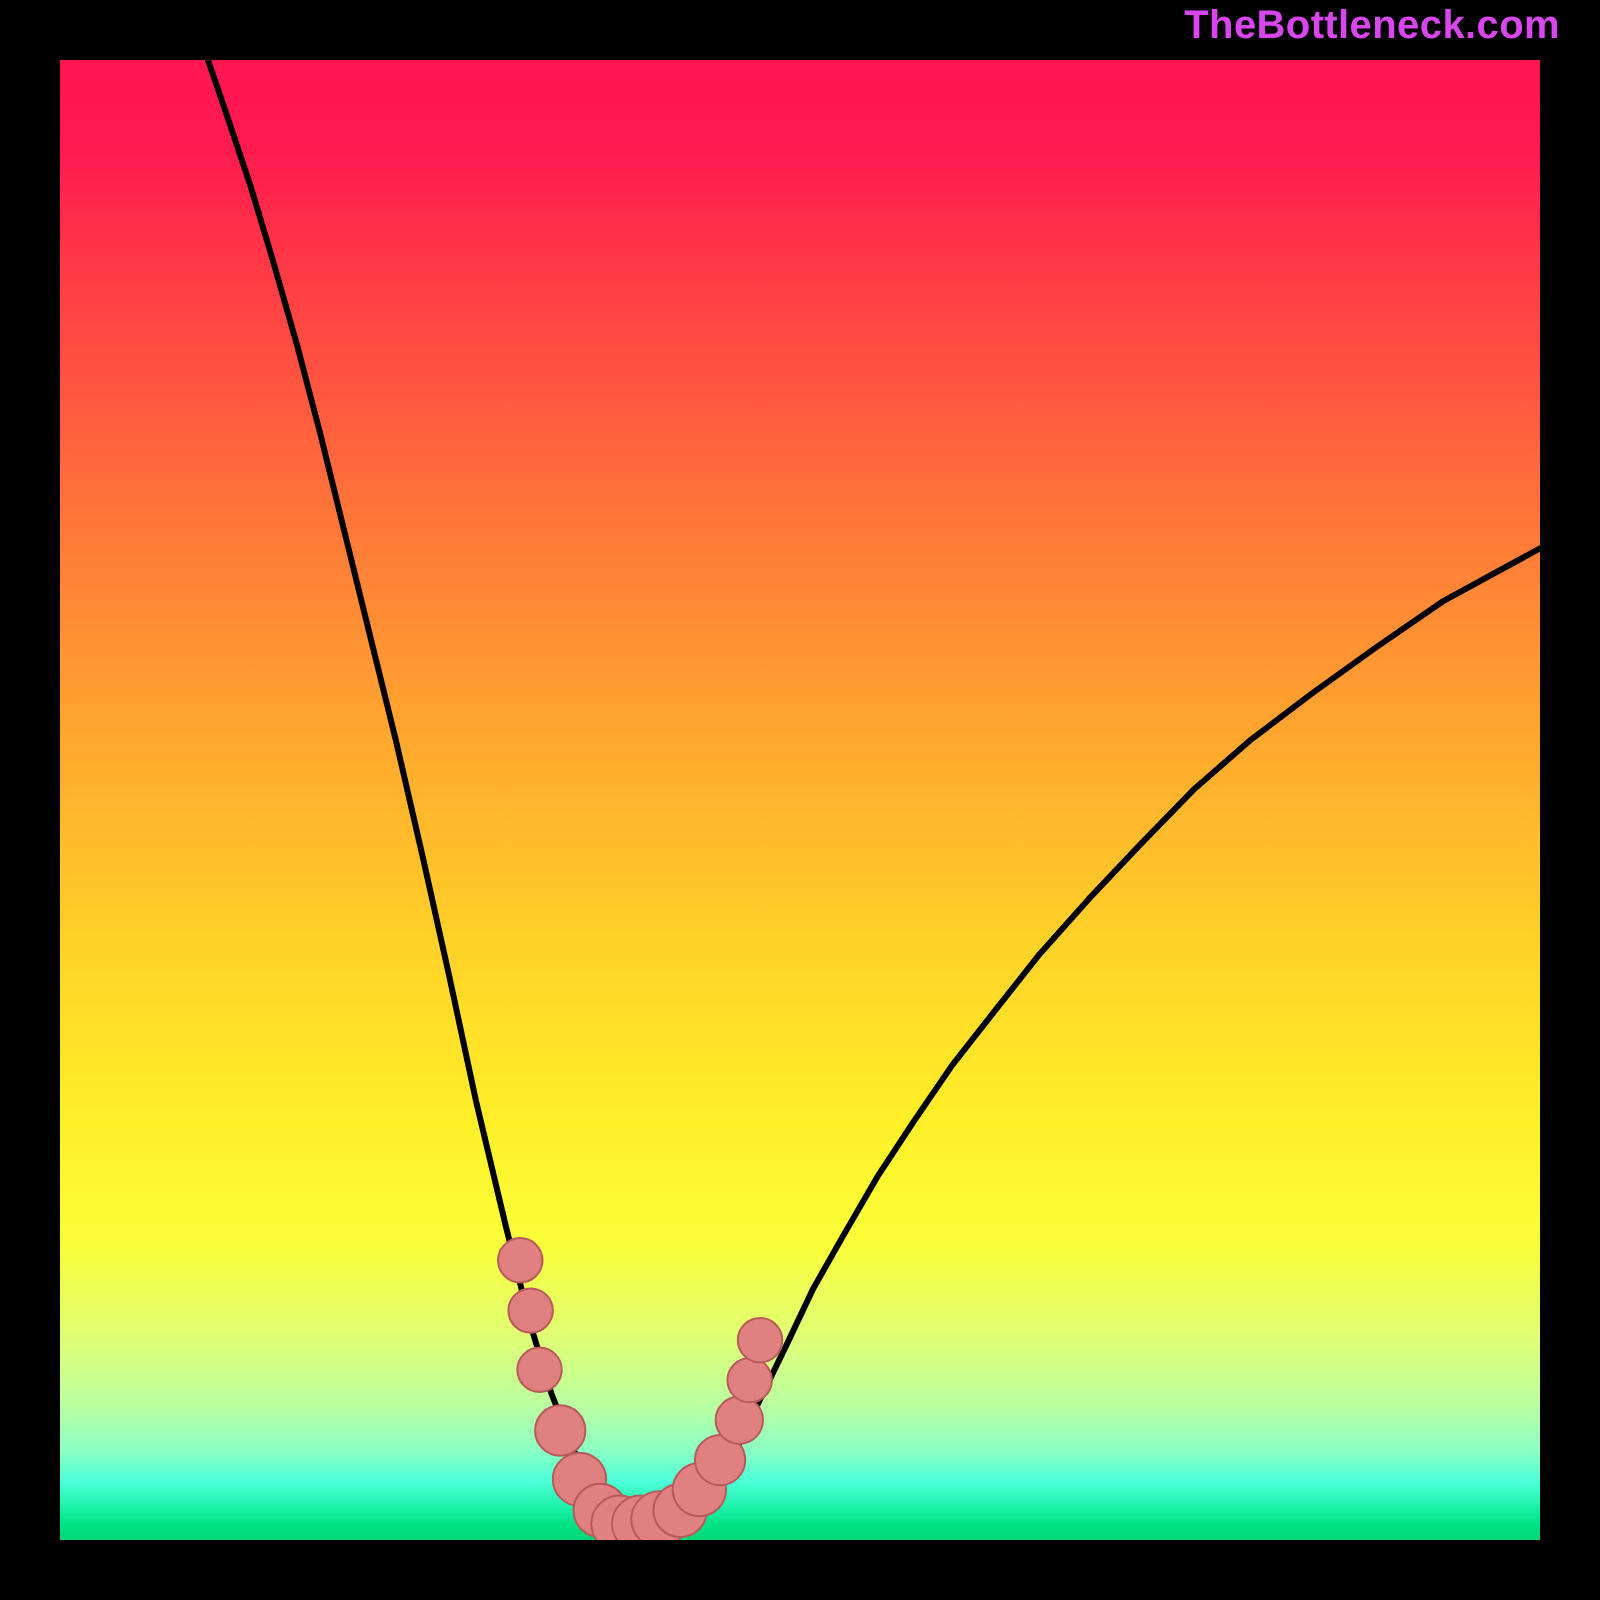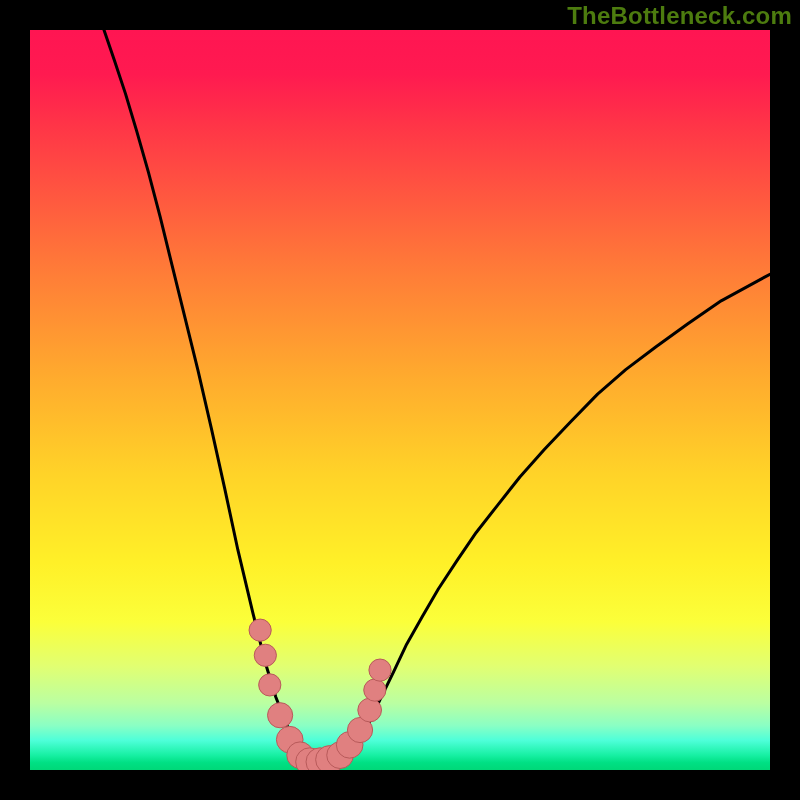--- a/index.html
+++ b/index.html
@@ -12,25 +12,25 @@
   }
   .frame {
     position: relative;
     width: 800px;
     height: 800px;
     background: #000;
   }
   .watermark {
     position: absolute;
     top: 2px;
-    right: 8px;
+    right: 20px;
     font-family: Arial, Helvetica, sans-serif;
-    font-size: 24px;
+    font-size: 20px;
     font-weight: 600;
-    color: #4d7c0f;
+    color: #d946ef;
     z-index: 20;
     letter-spacing: 0.2px;
   }
   .plot-area {
     position: absolute;
     left: 30px;
     top: 30px;
     width: 740px;
     height: 740px;
     overflow: hidden;

